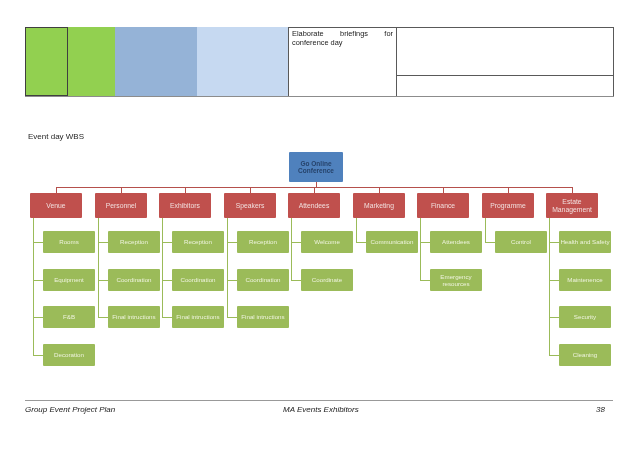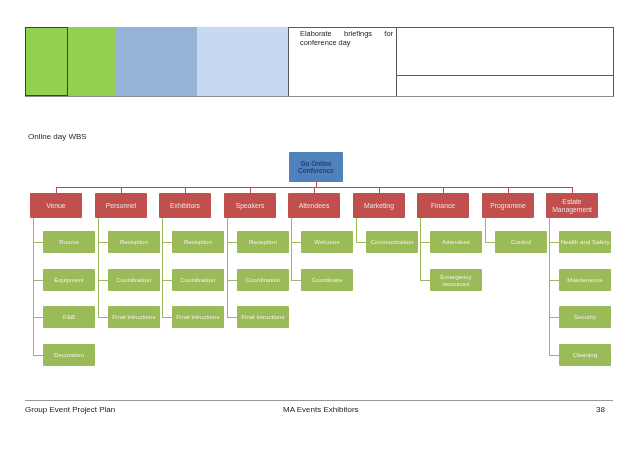--- a/index.html
+++ b/index.html
@@ -5,35 +5,35 @@
   html,body{margin:0;padding:0;background:#ffffff;}
   body{width:638px;height:452px;position:relative;overflow:hidden;
        font-family:"Liberation Sans",sans-serif;}
 
   
   .tcell{position:absolute;box-sizing:border-box;top:27px;height:69px;}
   .textcol{border:1px solid #595959;background:#fff;}
   .trow{box-sizing:border-box;padding:1px 3px;font-size:7.4px;line-height:9.2px;
         text-align:justify;color:#1a1a1a;overflow:hidden;}
   .trow1{height:48px;border-bottom:1px solid #595959;}
-  .trow2{height:19px;margin-left:8px;}
+  .trow2{height:19px;}
   .tbottom{position:absolute;left:25px;top:96px;width:589px;height:1px;background:#8c8c8c;}
 
   
   .wbs-title{position:absolute;left:28px;top:132px;font-size:8px;color:#262626;}
   .node{position:absolute;box-sizing:border-box;display:flex;align-items:center;
         justify-content:center;text-align:center;border-radius:1px;}
   .root{width:54px;height:30px;font-size:6.5px;line-height:1.15;font-weight:bold;}
   .branch{width:52px;height:25px;font-size:6.8px;line-height:1.12;}
   .leaf{width:52px;height:22px;font-size:6.2px;line-height:1.15;padding:1px 0;}
   .conn{position:absolute;}
 
   
   .footline{position:absolute;left:25px;top:400px;width:588px;height:1px;background:#999;}
-  .foot{position:absolute;top:405px;font-size:8px;color:#1a1a1a;}
+  .foot{position:absolute;top:405px;font-size:8px;font-style:italic;color:#1a1a1a;}
 </style>
 </head>
 <body>
 
 <div>
   <div class="tcell" style="left: 25px; width: 43px; border: 1px solid rgb(63, 63, 63); background: rgb(146, 208, 80);"></div>
   <div class="tcell" style="left: 68px; width: 47px; background: rgb(146, 208, 80);"></div>
   <div class="tcell" style="left: 115px; width: 82px; background: rgb(149, 179, 215);"></div>
   <div class="tcell" style="left: 197px; width: 91px; background: rgb(198, 217, 241);"></div>
 
@@ -41,21 +41,21 @@
     <div class="trow trow2">Elaborate briefings for conference day</div>
   </div>
 
   <div class="tcell textcol" style="left:396px;width:218px;height:70px;">
     <div class="trow trow1"></div>
     <div class="trow trow2"></div>
   </div>
   <div class="tbottom"></div>
 </div>
 
-<div class="wbs-title">Online day WBS</div>
+<div class="wbs-title">Event day WBS</div>
 
 <div id="wbs">
   <div class="node root" id="wbs-root" style="left: 289px; top: 152px; background: rgb(79, 129, 189); color: rgb(38, 67, 107);">
     <span>Go Online Conference</span>
   </div>
 
 <div class="conn" style="left: 316px; top: 182px; width: 1px; height: 5px; background: rgb(181, 80, 76);"></div>
     <div class="conn" style="left: 56px; top: 187px; width: 516px; height: 1px; background: rgb(181, 80, 76);"></div>
     <div class="conn" style="left: 56px; top: 187px; width: 1px; height: 6px; background: rgb(181, 80, 76);"></div>
     <div class="node branch" style="left: 30px; top: 193px; background: rgb(192, 80, 77); color: rgb(241, 222, 221);">

